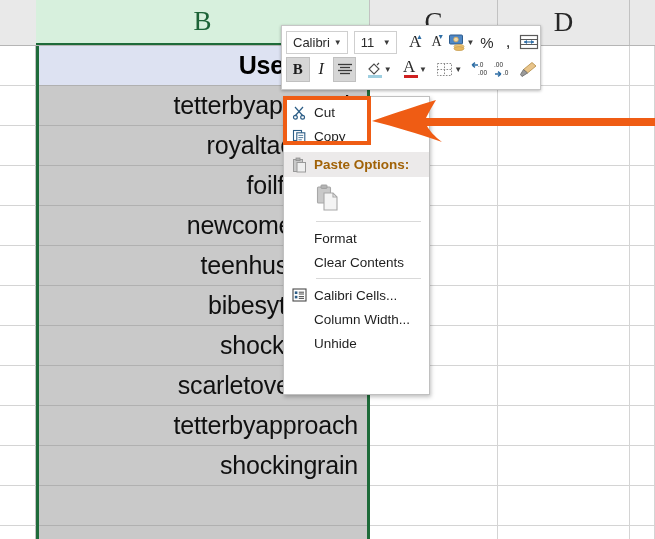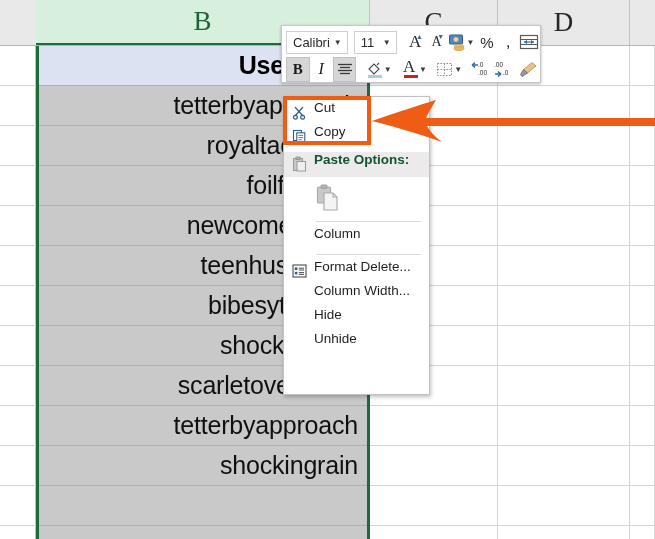--- a/index.html
+++ b/index.html
@@ -35,21 +35,21 @@
     border-left:3px solid #1e6b3a;border-right:3px solid #1e6b3a;}
   .cellrow{position:absolute;left:0;width:100%;box-sizing:border-box;
     border-bottom:1px solid #b0b0b0;
     display:flex;align-items:center;justify-content:flex-end;
     padding-right:9px;
     font-size:25px;color:#101010;letter-spacing:-.2px;
     white-space:nowrap;overflow:hidden;}
   .cellrow.headercell{background:#dde2f2;font-weight:700;font-size:25px;color:#000;}
 
   
-  .minibar{position:absolute;left:281px;top:25px;width:260px;height:58px;
+  .minibar{position:absolute;left:281px;top:25px;width:260px;height:65px;
     background:#ffffff;border:1px solid #c6c6c6;box-shadow:0 1px 3px rgba(0,0,0,.28);
     box-sizing:border-box;z-index:40;}
   .mbrow{position:absolute;left:0;width:100%;height:28px;display:flex;align-items:center;}
   .mbrow.r1{top:2px;}
   .mbrow.r2{top:29px;}
   .mb-combo{display:flex;align-items:center;height:23px;border:1px solid #cfcfcf;
     background:#fff;box-sizing:border-box;margin-left:4px;}
   .mb-combo .txt{font-size:13px;color:#2a2a2a;padding:0 4px 0 6px;white-space:nowrap;}
   .mb-combo.font{width:66px;}
   .mb-combo.size{width:52px;}
@@ -65,26 +65,26 @@
   .glyph-comma{font-size:17px;color:#2b2b2b;}
   .supcaret{position:absolute;top:3px;right:3px;font-size:7px;color:#2f6ea5;}
   .tinycaret{font-size:8px;color:#3b3b3b;margin-left:-2px;margin-right:2px;}
   .redbar{position:absolute;bottom:4px;left:6px;width:14px;height:3px;background:#cf2020;}
   .tealbar{position:absolute;bottom:4px;left:6px;width:14px;height:3px;background:#9fcfe0;}
 
   
   .ctxmenu{position:absolute;left:283px;top:96px;width:147px;height:299px;
     background:#ffffff;border:1px solid #c0c0c0;box-shadow:1px 2px 4px rgba(0,0,0,.25);
     box-sizing:border-box;z-index:30;}
-  .mi{position:relative;height:24px;display:flex;box-sizing:border-box;}
+  .mi{position:relative;height:24px;display:flex;align-items:center;box-sizing:border-box;}
   .mi .ic{width:30px;height:24px;display:flex;align-items:center;justify-content:center;flex:0 0 30px;}
   .mi .lb{font-size:13.5px;color:#1e1e1e;white-space:nowrap;}
   .mi.disabled .lb{color:#b0b0b0;}
   .mi.headerrow{background:#eceaea;height:25px;}
-  .mi.headerrow .lb{font-weight:700;color:#14532d;}
+  .mi.headerrow .lb{font-weight:700;color:#a16207;}
   .msep{height:1px;background:#d9d9d9;margin:4px 8px 4px 32px;}
   .pasteicon-big{height:40px;display:flex;align-items:center;padding-left:32px;}
 
   
   .hlbox{position:absolute;left:283px;top:96px;width:88px;height:49px;
     border:4px solid #ef5c14;box-sizing:border-box;z-index:45;pointer-events:none;}
 
   
   .arrow{position:absolute;left:370px;top:100px;width:285px;height:42px;z-index:46;}
 
@@ -333,53 +333,53 @@
         <path d="M8 9 h9 l4 4 v13 h-13 z" fill="#f4f4f4" stroke="#a8a8a8" stroke-width="1.1"></path>
         <path d="M17 9 v4 h4" fill="none" stroke="#a8a8a8" stroke-width="1.1"></path>
       </svg>
     </div>
 
 
     <div class="msep"></div>
 
     <div class="mi">
       <span class="ic"></span>
-      <span class="lb">Column</span>
-    </div>
-
-
+      <span class="lb">Format</span>
+    </div>
+
+
+    <div class="mi">
+      <span class="ic"></span>
+      <span class="lb">Clear Contents</span>
+    </div>
 
     <div class="msep"></div>
 
     <div class="mi">
       <span class="ic">
         <svg width="15" height="14" viewBox="0 0 15 14">
           <rect x="1" y="1" width="13" height="12" fill="#ffffff" stroke="#4a4a4a" stroke-width="1.1"></rect>
           <rect x="2.8" y="3.4" width="2.6" height="2.6" fill="#2c5d86"></rect>
           <rect x="2.8" y="7.8" width="2.6" height="2.6" fill="#2c5d86"></rect>
           <g stroke="#4a4a4a" stroke-width="1">
             <line x1="6.8" y1="4.2" x2="12" y2="4.2"></line>
             <line x1="6.8" y1="6" x2="12" y2="6"></line>
             <line x1="6.8" y1="8.6" x2="12" y2="8.6"></line>
             <line x1="6.8" y1="10.4" x2="12" y2="10.4"></line>
           </g>
         </svg>
       </span>
-      <span class="lb">Format Delete...</span>
+      <span class="lb">Calibri Cells...</span>
     </div>
 
     <div class="mi">
       <span class="ic"></span>
       <span class="lb">Column Width...</span>
     </div>
 
-    <div class="mi">
-      <span class="ic"></span>
-      <span class="lb">Hide</span>
-    </div>
 
     <div class="mi">
       <span class="ic"></span>
       <span class="lb">Unhide</span>
     </div>
   </div>
 
   <div class="hlbox"></div>
 
   <div class="arrow">

